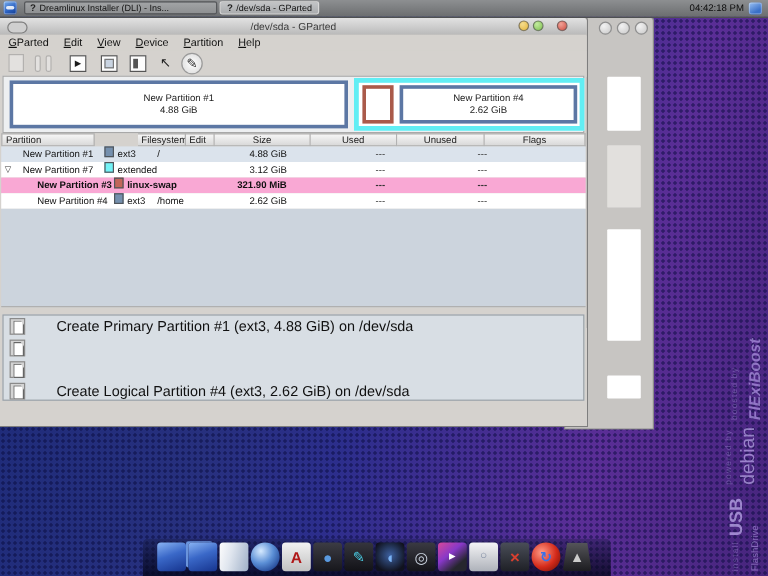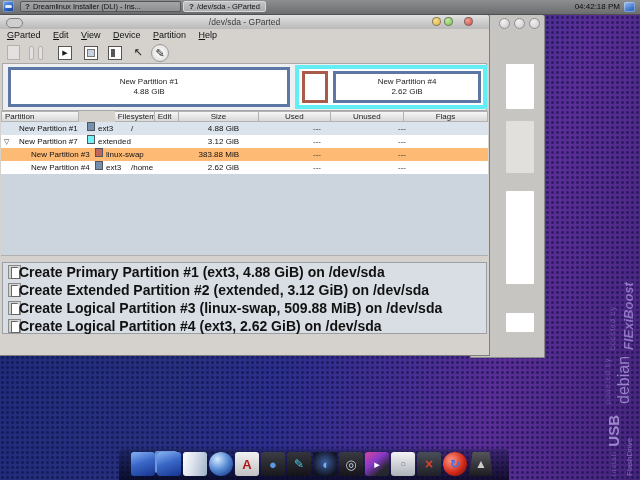--- a/index.html
+++ b/index.html
@@ -85,41 +85,41 @@
   .pb4{position:absolute;left:34px;top:2px;width:148px;height:32px;box-sizing:border-box;border:3px solid #5c77a4;background:#fff;
     display:flex;flex-direction:column;align-items:center;justify-content:center;font-size:8px;color:#222;line-height:10px;}
 
   
   .thead{position:absolute;left:1px;top:96px;width:487px;height:11px;display:flex;font-size:8px;color:#222;}
   .th{background:linear-gradient(#f6f6f6,#d9d9d9);border:1px solid #b2b2b2;border-left:none;box-sizing:border-box;line-height:10px;padding:0 3px;overflow:hidden;white-space:nowrap;}
   .th:first-child{border-left:1px solid #b2b2b2;}
   .th.c{text-align:center;}
   .w-part{width:84px;}.w-fs{width:43px;margin-left:36px;}.w-lab{width:26px;}.w-size{width:86px;}.w-used{width:78px;}.w-un{width:79px;}.w-flag{width:91px;}
   .trow{position:absolute;left:1px;width:487px;height:13px;font-size:8px;color:#111;}
-  .r0{top:107px;background:#dbe3ec;} .r1{top:120px;background:#ffffff;} .r2{top:133px;background:#fdba74;} .r3{top:146px;background:#ffffff;}
+  .r0{top:107px;background:#dbe3ec;} .r1{top:120px;background:#ffffff;} .r2{top:133px;background:#f9a8d4;font-weight:bold;} .r3{top:146px;background:#ffffff;}
   .trow span{position:absolute;top:0;line-height:13px;white-space:nowrap;}
   .t-exp{left:3px;font-size:7px;color:#333;}
   .t-name{left:18px;} .indent .t-name{left:30px;}
   .t-sw{left:86px;top:2px;width:8px;height:9px;border:1px solid #50565c;box-sizing:border-box;}
   .indent .t-sw{left:94px;}
   .sw-ext3{background:#7590ae;} .sw-extended{background:#73f3f7;} .sw-swap{background:#c1665a;}
   .t-fs{left:97px;} .indent .t-fs{left:105px;}
   .t-label{left:130px;}
   .t-size{left:153px;width:85px;text-align:right;}
   .t-used{left:245px;width:75px;text-align:right;color:#333;}
   .t-un{left:330px;width:75px;text-align:right;color:#333;}
   .tbl-empty{position:absolute;left:1px;top:159px;width:487px;height:81px;background:#ccd4dd;border-bottom:1px solid #b0b0b0;}
 
   
   .ops{position:absolute;left:2px;top:247px;width:485px;height:72px;background:#d8dee4;border:1px solid #9aa0a6;box-sizing:border-box;}
   .op-row{position:absolute;left:0;width:100%;height:18px;}
   .op-ic{position:absolute;left:5px;top:2px;width:13px;height:14px;background:#d4d4d4;border:1px solid #8a8a8a;box-sizing:border-box;}
   .op-ic::after{content:"";position:absolute;left:2px;top:1px;width:7px;height:10px;background:#fff;border:1px solid #666;
     clip-path:polygon(0 0,70% 0,100% 30%,100% 100%,0 100%);}
-  .op-txt{position:absolute;left:16px;top:0;line-height:18px;font-size:14px;color:#111;white-space:nowrap;font-weight:bold;}
+  .op-txt{position:absolute;left:44px;top:0;line-height:18px;font-size:12px;color:#111;white-space:nowrap;}
 
   .statusbar{position:absolute;left:0;top:319px;width:100%;height:21px;font-size:8.5px;color:#111;}
   .status-txt{position:absolute;left:5px;top:2px;}
   .grip{position:absolute;right:4px;bottom:4px;width:9px;height:9px;
     background:repeating-linear-gradient(135deg,#8a8a8a 0 1px,transparent 1px 3px);}
 
   
   .dock-bg{position:absolute;left:119px;top:449px;width:390px;height:31px;border-radius:4px 4px 0 0;
     background:linear-gradient(rgba(20,24,60,.35),rgba(4,6,26,.8));z-index:20;}
   .dock{position:absolute;left:131px;top:452px;height:26px;display:flex;gap:2px;z-index:21;}
@@ -267,21 +267,21 @@
       <span class="t-label"></span>
       <span class="t-size">3.12 GiB</span>
       <span class="t-used">---</span>
       <span class="t-un">---</span>
     </div>
     <div class="trow r2 indent">
       <span class="t-name">New Partition #3</span>
       <span class="t-sw sw-swap"></span>
       <span class="t-fs">linux-swap</span>
       <span class="t-label"></span>
-      <span class="t-size">383.88 MiB</span>
+      <span class="t-size">321.90 MiB</span>
       <span class="t-used">---</span>
       <span class="t-un">---</span>
     </div>
     <div class="trow r3 indent">
       <span class="t-name">New Partition #4</span>
       <span class="t-sw sw-ext3"></span>
       <span class="t-fs">ext3</span>
       <span class="t-label">/home</span>
       <span class="t-size">2.62 GiB</span>
       <span class="t-used">---</span>
@@ -289,25 +289,23 @@
     </div>
     <div class="tbl-empty"></div>
 
     <div class="ops">
       <div class="op-row" style="top:0">
         <span class="op-ic"></span>
         <span class="op-txt">Create Primary Partition #1 (ext3, 4.88 GiB) on /dev/sda</span>
       </div>
       <div class="op-row" style="top:18px">
         <span class="op-ic"></span>
-        <span class="op-txt">Create Extended Partition #2 (extended, 3.12 GiB) on /dev/sda</span>
       </div>
       <div class="op-row" style="top:36px">
         <span class="op-ic"></span>
-        <span class="op-txt">Create Logical Partition #3 (linux-swap, 509.88 MiB) on /dev/sda</span>
       </div>
       <div class="op-row" style="top:54px">
         <span class="op-ic"></span>
         <span class="op-txt">Create Logical Partition #4 (ext3, 2.62 GiB) on /dev/sda</span>
       </div>
     </div>
 
   </div>
 
   <div class="dock-bg"></div>

